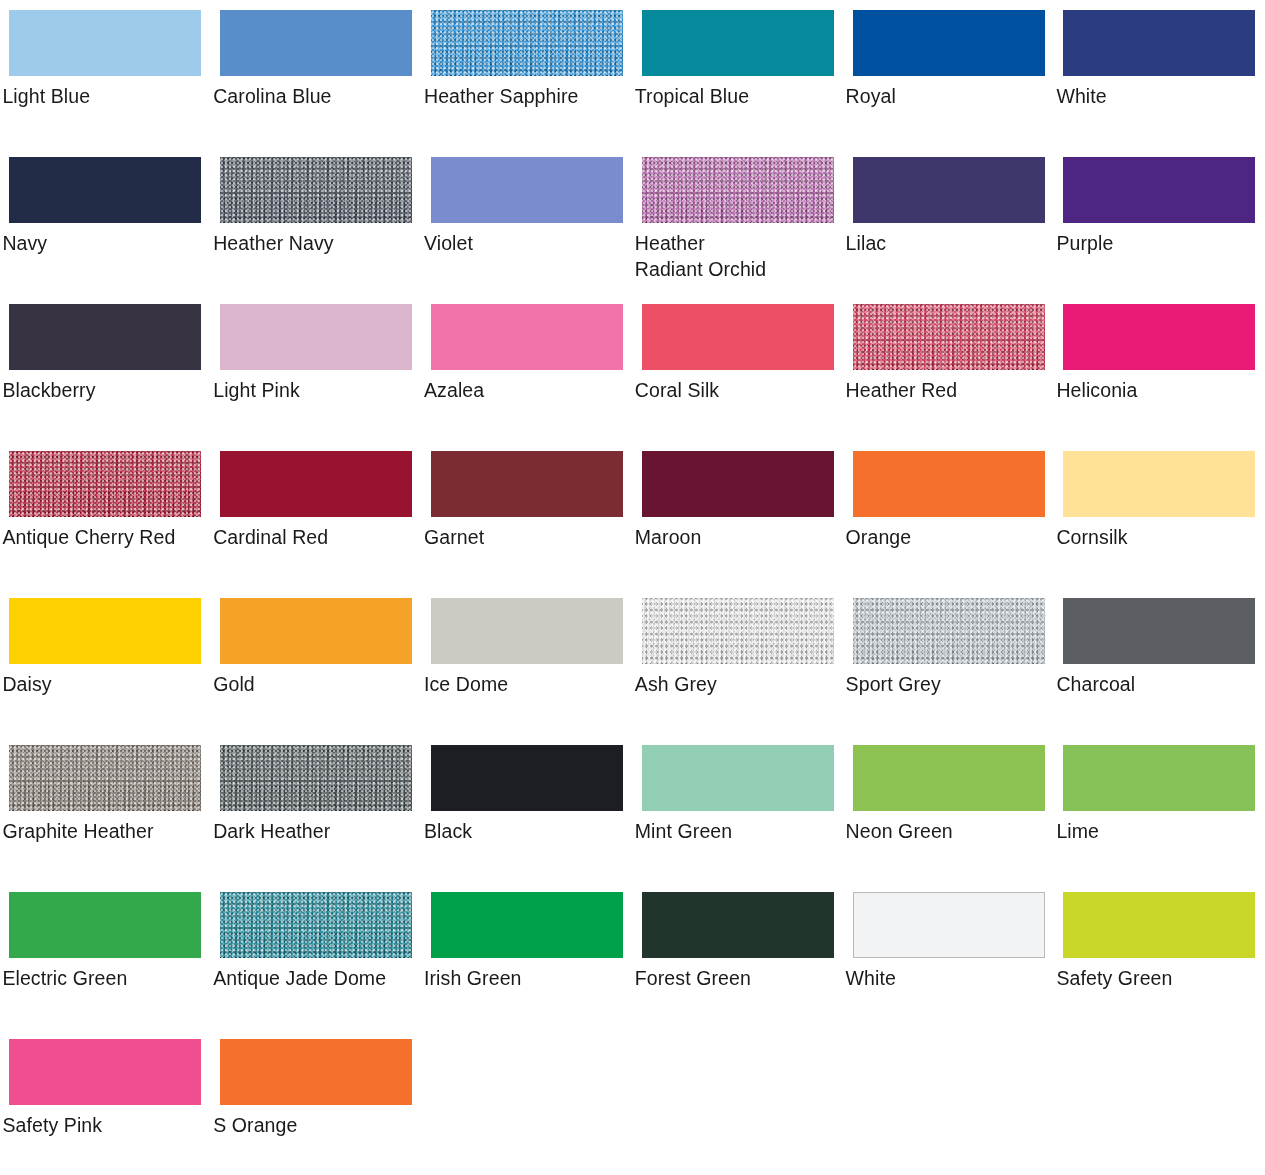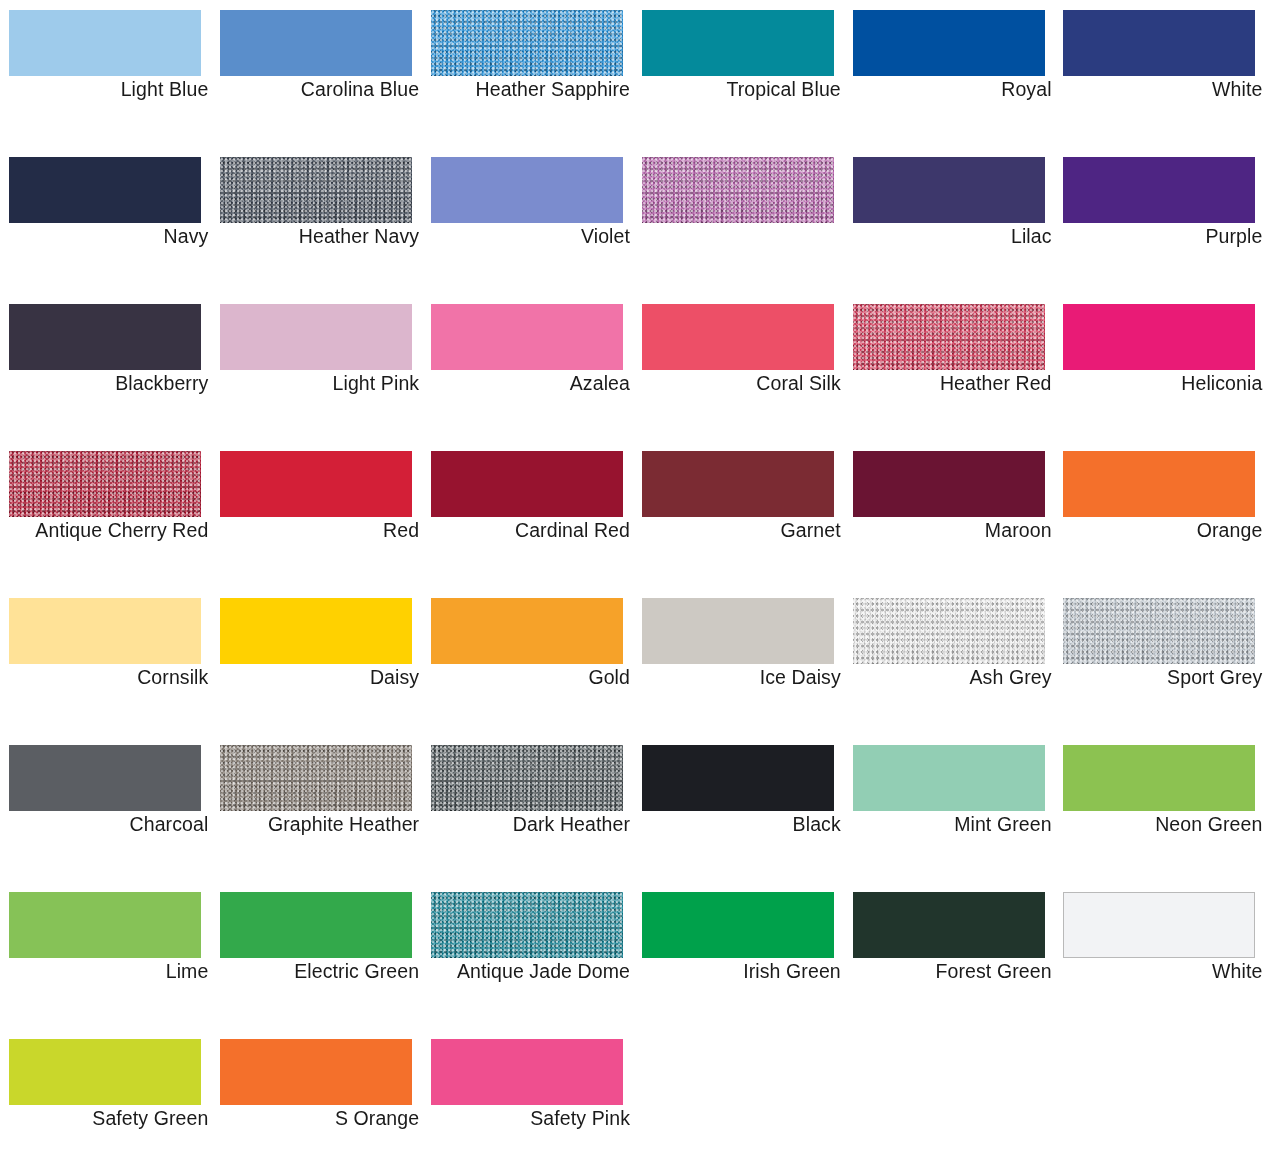--- a/index.html
+++ b/index.html
@@ -77,23 +77,23 @@
   .tex.fleck-warm {
     background-image:
       radial-gradient(rgba(255,222,80,0.85) 40%, transparent 41%),
       radial-gradient(rgba(255,150,60,0.75) 40%, transparent 41%),
       radial-gradient(rgba(255,255,255,0.30) 40%, transparent 41%);
     background-size: 4px 4px, 5px 6px, 7px 5px;
     background-position: 0 0, 2px 3px, 3px 1px;
   }
 
   .swatch-label {
-    margin-top: 0;
+    margin-top: 7px;
     width: 206px;
-    text-align: right;
+    text-align: left;
     font-size: 19.5px;
     line-height: 26px;
     color: #1a1a1a;
     letter-spacing: 0.1px;
     white-space: pre-line;
   }
 </style>
 </head>
 <body style="background: rgb(255, 255, 255);">
 
@@ -138,20 +138,22 @@
     </div>
     <div class="swatch-cell">
       <div class="swatch-chip" style="background: rgb(123, 140, 206);"></div>
       <div class="swatch-label">Violet</div>
     </div>
     <div class="swatch-cell">
       <div class="swatch-chip" style="background: rgb(179, 90, 168);">
         <span class="tex knit"></span>
         <span class="tex fleck"></span>
       </div>
+      <div class="swatch-label">Heather
+Radiant Orchid</div>
     </div>
     <div class="swatch-cell">
       <div class="swatch-chip" style="background: rgb(61, 55, 107);"></div>
       <div class="swatch-label">Lilac</div>
     </div>
     <div class="swatch-cell">
       <div class="swatch-chip" style="background: rgb(78, 37, 131);"></div>
       <div class="swatch-label">Purple</div>
     </div>
     <div class="swatch-cell">
@@ -182,24 +184,20 @@
       <div class="swatch-label">Heliconia</div>
     </div>
     <div class="swatch-cell">
       <div class="swatch-chip" style="background: rgb(181, 18, 47);">
         <span class="tex knit"></span>
         <span class="tex fleck"></span>
       </div>
       <div class="swatch-label">Antique Cherry Red</div>
     </div>
     <div class="swatch-cell">
-      <div class="swatch-chip" style="background: rgb(211, 31, 55);"></div>
-      <div class="swatch-label">Red</div>
-    </div>
-    <div class="swatch-cell">
       <div class="swatch-chip" style="background: rgb(151, 19, 47);"></div>
       <div class="swatch-label">Cardinal Red</div>
     </div>
     <div class="swatch-cell">
       <div class="swatch-chip" style="background: rgb(123, 43, 51);"></div>
       <div class="swatch-label">Garnet</div>
     </div>
     <div class="swatch-cell">
       <div class="swatch-chip" style="background: rgb(106, 20, 51);"></div>
       <div class="swatch-label">Maroon</div>
@@ -215,21 +213,21 @@
     <div class="swatch-cell">
       <div class="swatch-chip" style="background: rgb(255, 209, 0);"></div>
       <div class="swatch-label">Daisy</div>
     </div>
     <div class="swatch-cell">
       <div class="swatch-chip" style="background: rgb(246, 162, 41);"></div>
       <div class="swatch-label">Gold</div>
     </div>
     <div class="swatch-cell">
       <div class="swatch-chip" style="background: rgb(205, 201, 195);"></div>
-      <div class="swatch-label">Ice Daisy</div>
+      <div class="swatch-label">Ice Dome</div>
     </div>
     <div class="swatch-cell">
       <div class="swatch-chip" style="background: rgb(238, 238, 238);">
         <span class="tex knit"></span>
         <span class="tex fleck"></span>
       </div>
       <div class="swatch-label">Ash Grey</div>
     </div>
     <div class="swatch-cell">
       <div class="swatch-chip" style="background: rgb(190, 199, 207);">
@@ -293,20 +291,20 @@
     </div>
     <div class="swatch-cell">
       <div class="swatch-chip bordered" style="background: rgb(242, 243, 245);"></div>
       <div class="swatch-label">White</div>
     </div>
     <div class="swatch-cell">
       <div class="swatch-chip" style="background: rgb(201, 215, 43);"></div>
       <div class="swatch-label">Safety Green</div>
     </div>
     <div class="swatch-cell">
+      <div class="swatch-chip" style="background: rgb(239, 79, 143);"></div>
+      <div class="swatch-label">Safety Pink</div>
+    </div>
+    <div class="swatch-cell">
       <div class="swatch-chip" style="background: rgb(244, 112, 43);"></div>
       <div class="swatch-label">S  Orange</div>
     </div>
-    <div class="swatch-cell">
-      <div class="swatch-chip" style="background: rgb(239, 79, 143);"></div>
-      <div class="swatch-label">Safety Pink</div>
-    </div>
   </div>
 
 </body></html>

